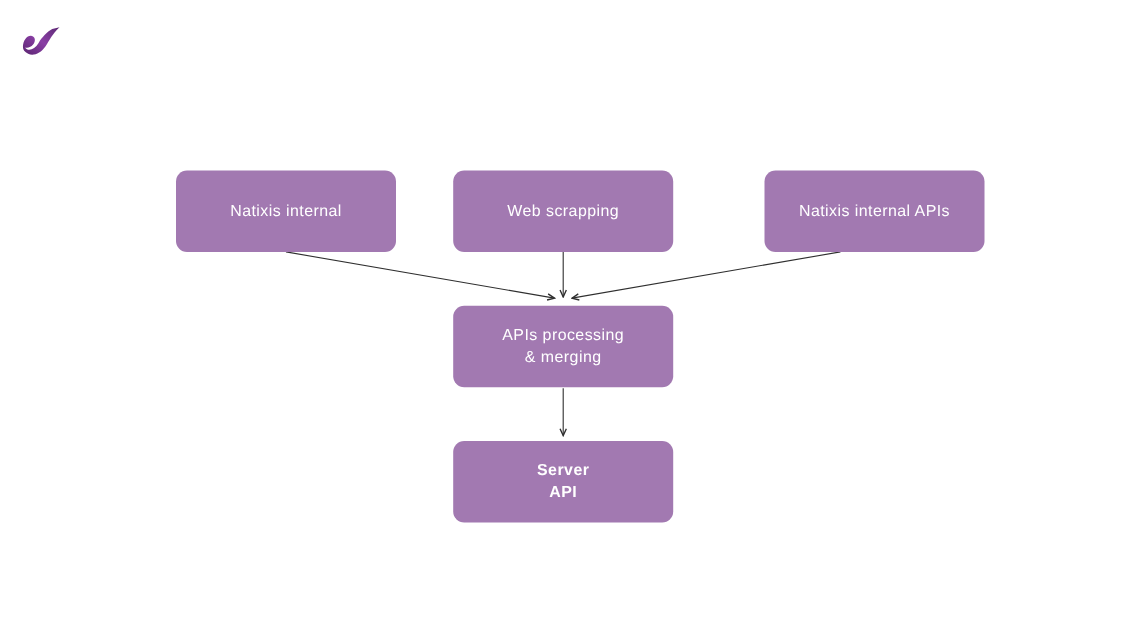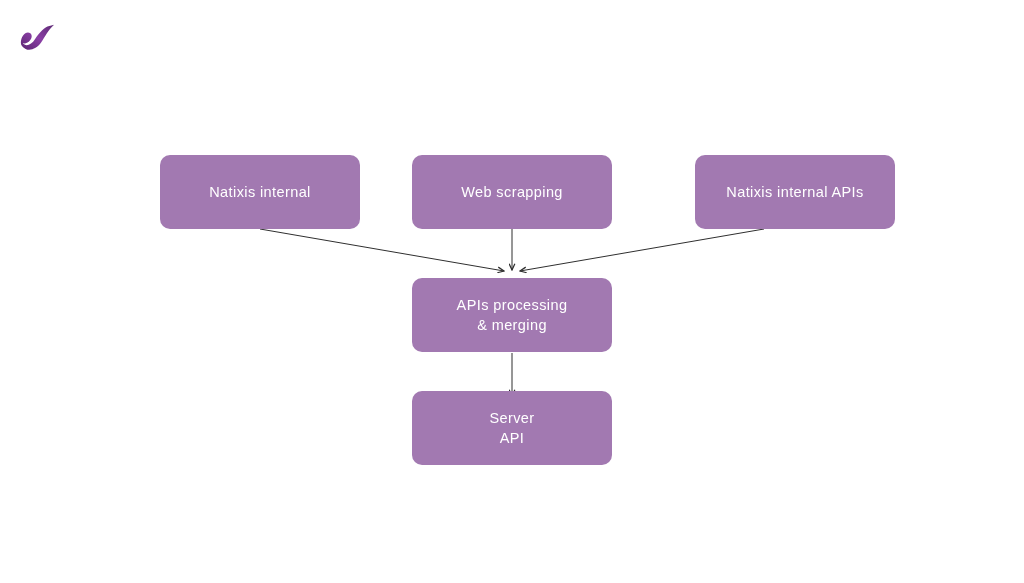--- a/index.html
+++ b/index.html
@@ -70,21 +70,21 @@
     justify-content: center;
     font-size: 14.5px;
     letter-spacing: 0.4px;
     line-height: 20px;
     text-align: center;
   }
   #node-natixis-database   { left: 160px; top: 155px; }
   #node-web-scrapping      { left: 412px; top: 155px; }
   #node-natixis-internal-apis { left: 664px; top: 155px; margin-left: 31px; }
   #node-data-processing    { left: 412px; top: 278px; }
-  #node-server-api         { left: 412px; top: 391px; }
+  #node-server-api         { left: 412px; top: 401px; font-weight: bold; }
 
   
   .edges {
     position: absolute;
     left: 0;
     top: 0;
     width: 1024px;
     height: 583px;
     pointer-events: none;
   }

